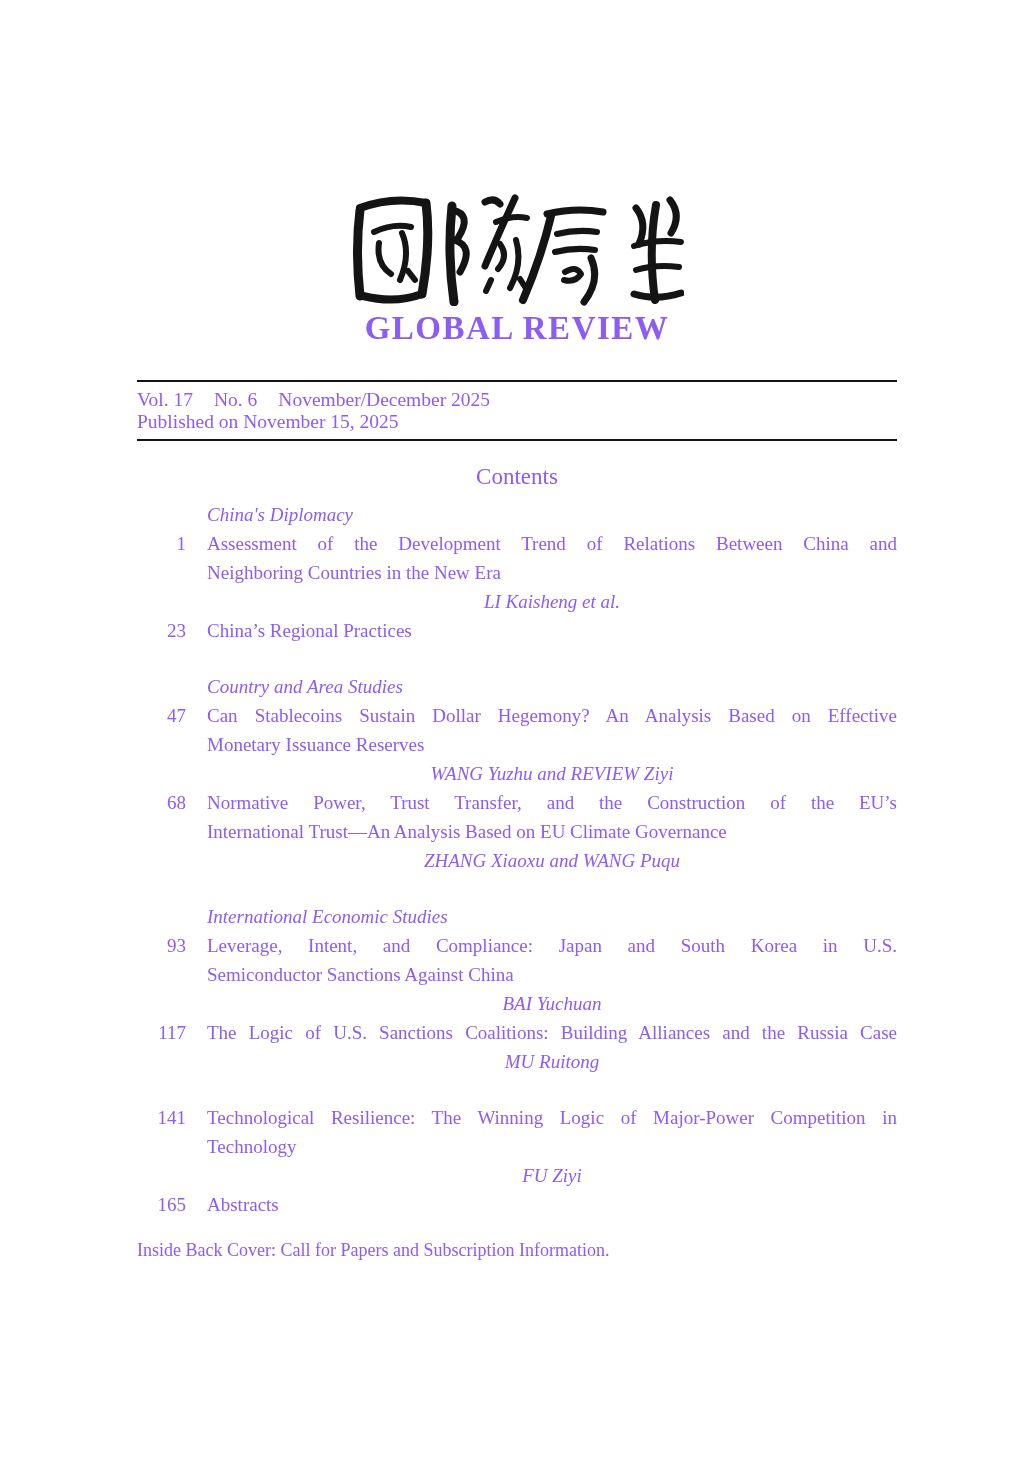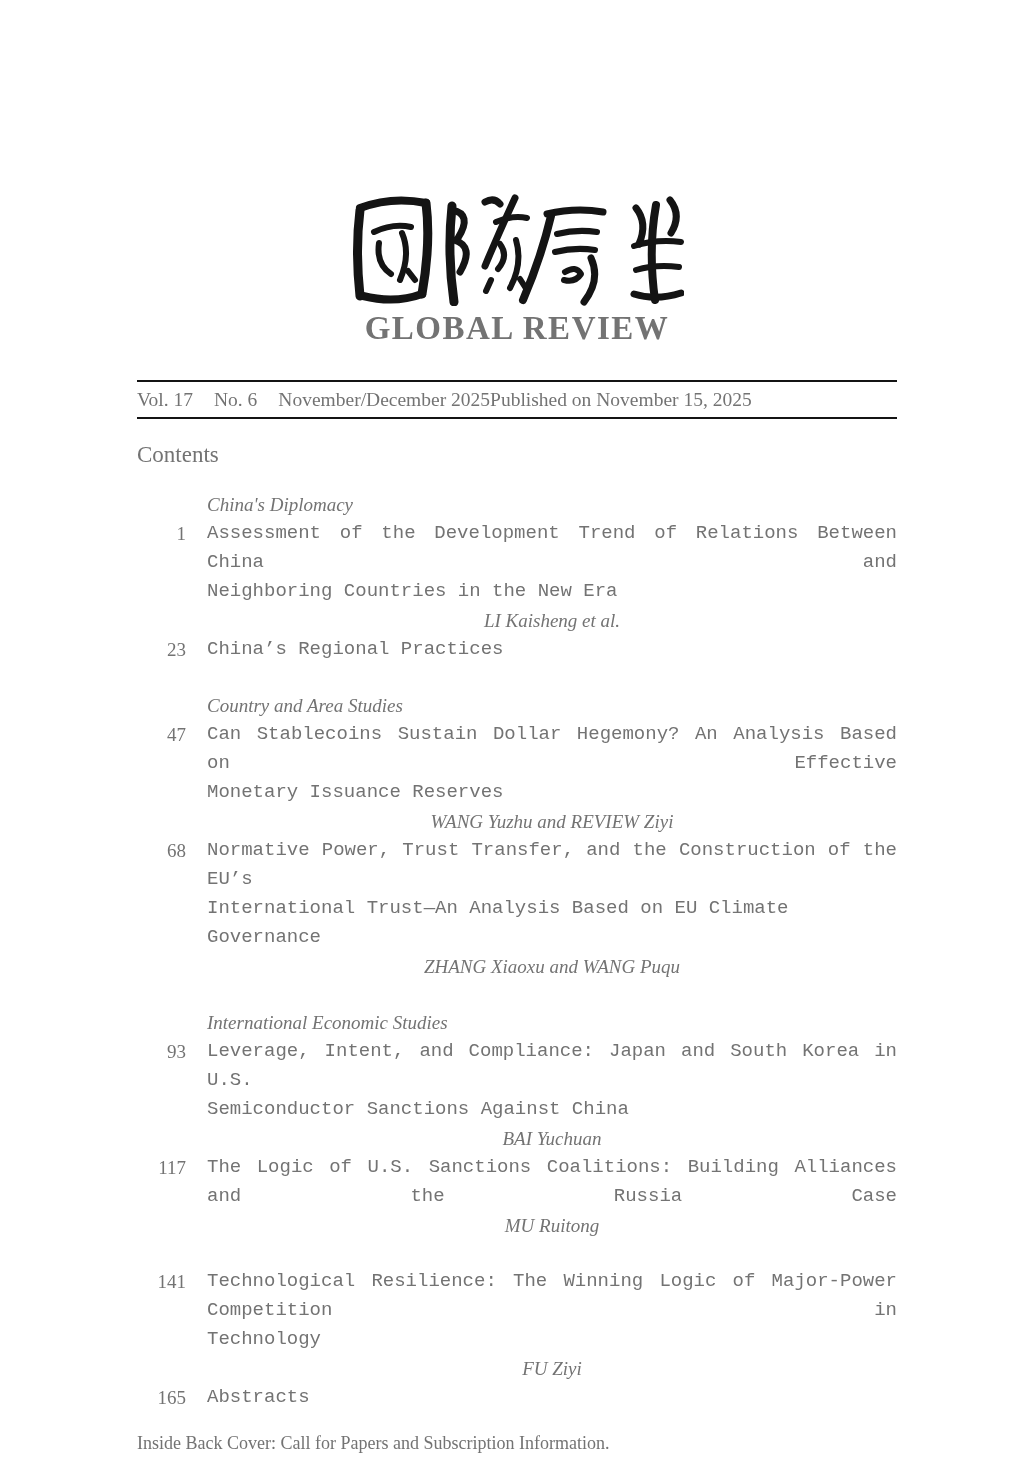--- a/index.html
+++ b/index.html
@@ -1,21 +1,21 @@
 <!DOCTYPE html>
 <html><head>
 <meta charset="utf-8">
 <style>
   html, body { margin: 0; padding: 0; background: #fff; }
   .page {
     position: relative;
     width: 1034px;
     height: 1477px;
     background: #ffffff;
-    color: #737373;
+    color: #8b5cf6;
     font-family: "Liberation Serif", "DejaVu Serif", serif;
     overflow: hidden;
   }
   .content { margin: 0 137px; width: 760px; }
 
   
   .masthead { padding-top: 188px; text-align: center; }
   .calligraphy { display: block; margin: 0 auto; width: 334px; height: 118px; }
   .calligraphy path { fill: none; stroke: #141414; stroke-linecap: round; stroke-linejoin: round; }
   .sr-only {
@@ -30,34 +30,36 @@
     line-height: 38px;
   }
 
   
   .issuebar {
     margin-top: 33px;
     border-top: 2.5px solid #141414;
     border-bottom: 2.5px solid #141414;
     padding: 7px 0 6px 0;
     display: flex;
+    justify-content: space-between;
     align-items: baseline;
     font-size: 19.5px;
+    flex-direction: column;
   }
   .issue-left { display: flex; gap: 21px; }
 
   
-  .contents-heading { margin-top: 21px; font-size: 23px; line-height: 30px; }
-  .toc { margin-top: 20px; font-size: 19px; line-height: 29px; }
+  .contents-heading { margin-top: 21px; text-align: center; font-size: 23px; line-height: 30px; }
+  .toc { margin-top: 8px; font-size: 19px; line-height: 29px; }
   .toc-section + .toc-section { margin-top: 27px; }
   .sec-title { margin-left: 70px; font-style: italic; }
   .entry { display: flex; }
   .num { width: 49px; flex: none; text-align: right; }
   .ebody { margin-left: 21px; width: 690px; flex: none; }
-  .line { text-align: left; font-family: Liberation Mono, monospace; }
+  .line { text-align: left; }
   .line.just { text-align: justify; text-align-last: justify; }
   .authors { text-align: center; font-style: italic; }
 
   .footer-note { margin-top: 17px; font-size: 18px; line-height: 29px; }
 </style>
 </head>
 <body>
 
 <div class="page">
 

